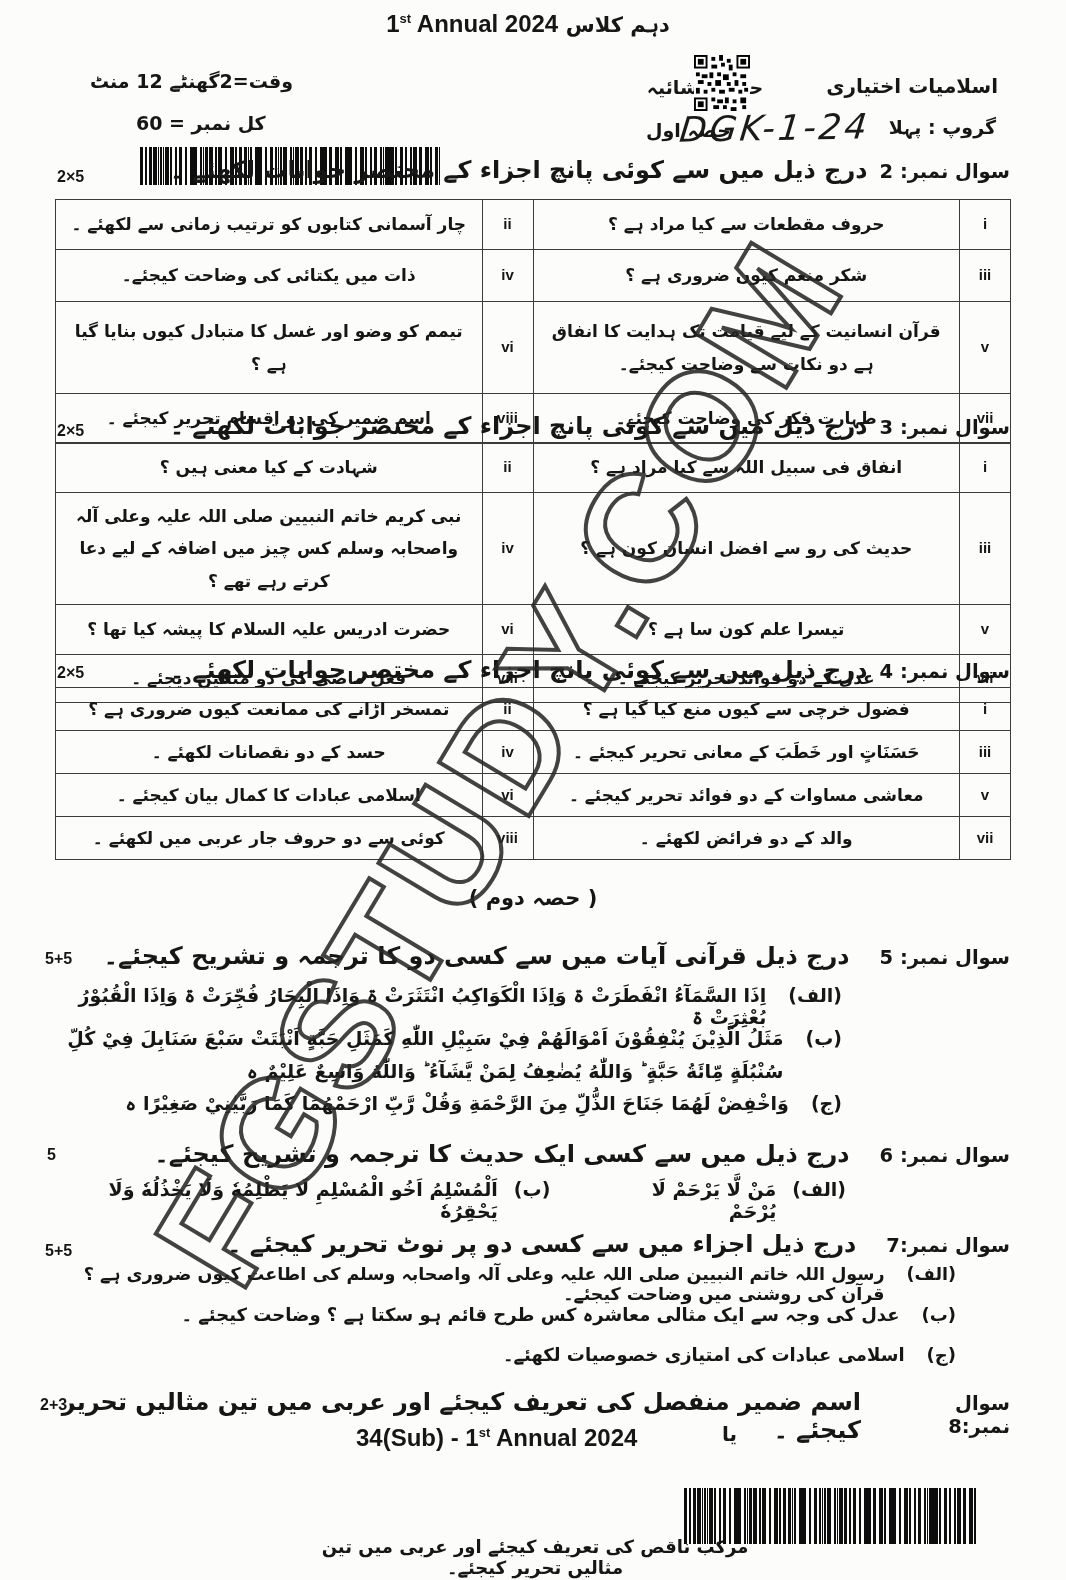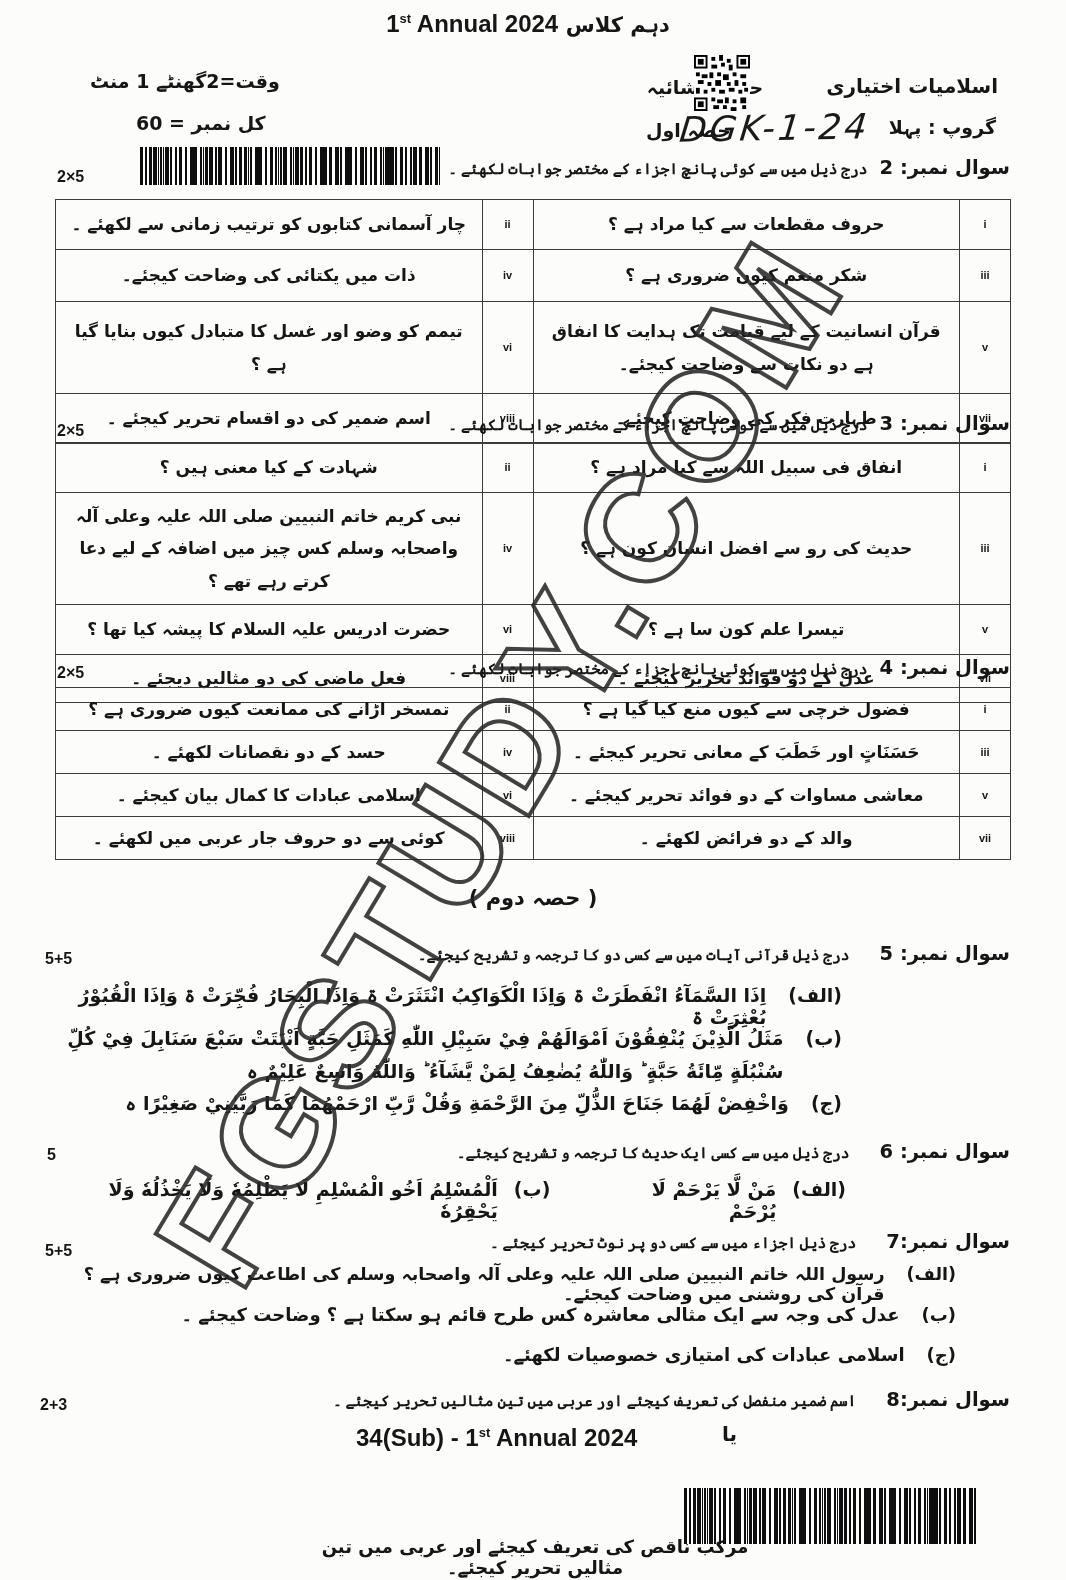--- a/index.html
+++ b/index.html
@@ -36,40 +36,40 @@
       repeating-linear-gradient(90deg,#0d0d0d 0 2px,transparent 2px 5px),
       repeating-linear-gradient(90deg,#0d0d0d 0 1px,transparent 1px 9px),
       repeating-linear-gradient(90deg,#0d0d0d 0 3px,transparent 3px 13px),
       repeating-linear-gradient(90deg,#0d0d0d 0 1px,transparent 1px 23px);
   }
   .barcode-top{top:147px;left:140px;width:300px;height:38px;}
   .barcode-bottom{top:1488px;left:684px;width:292px;height:56px;}
 
   
   .qheader{display:flex;direction:rtl;gap:12px;font-size:19.5px;align-items:baseline;}
-  .qheader .qtext{font-size:15px;font-family:Liberation Serif, serif;}
+  .qheader .qtext{font-size:24px;}
   .marks{font-family:"Liberation Sans",sans-serif;font-weight:bold;font-size:16px;}
   .m2{top:168px;left:57px;}  .m3{top:422px;left:57px;}  .m4{top:664px;left:57px;}
   .m5{top:950px;left:45px;}  .m6{top:1146px;left:47px;} .m7{top:1242px;left:45px;}
   .m8{top:1396px;left:40px;}
   .q2h{top:156px;right:56px;} .q3h{top:412px;right:56px;} .q4h{top:656px;right:56px;}
   .q5h{top:942px;right:56px;gap:30px;} .q6h{top:1140px;right:56px;gap:30px;}
   .q7h{top:1230px;right:56px;gap:30px;} .q8h{top:1388px;right:56px;gap:30px;}
 
   
   table{border-collapse:collapse;table-layout:fixed;}
   .qtable{left:55px;width:956px;}
   .t1{top:199px;} .t2{top:442px;} .t3{top:687px;}
   .qtable td{
     border:1.6px solid #3c3c3c;text-align:center;vertical-align:middle;
     font-size:17px;font-weight:700;direction:rtl;line-height:1.9;padding:2px 8px;
   }
   .qtable td.no{
     width:46px;font-family:"Liberation Sans",sans-serif;direction:ltr;
-    font-size:11px;font-weight:bold;padding:2px;
+    font-size:15px;font-weight:bold;padding:2px;
   }
   .t1 tr:nth-child(1){height:50px;} .t1 tr:nth-child(2){height:52px;}
   .t1 tr:nth-child(3){height:92px;} .t1 tr:nth-child(4){height:50px;}
   .t2 tr:nth-child(1){height:50px;} .t2 tr:nth-child(2){height:112px;}
   .t2 tr:nth-child(3){height:50px;} .t2 tr:nth-child(4){height:48px;}
   .t3 tr{height:43px;}
 
   
   .part-two{top:886px;left:0;width:100%;text-align:center;font-size:21px;}
   .vitem{direction:rtl;display:flex;gap:22px;font-size:19px;align-items:flex-start;}
@@ -103,21 +103,21 @@
 
 <div>
 
   <div class="abs title-row">
     <span class="latin"><span>1</span><sup>st</sup> <span>Annual 2024</span></span>
     <span class="urdu">دہم کلاس</span>
   </div>
 
   <div class="abs urdu subject">اسلامیات اختیاری</div>
   <div class="abs urdu essay-part">حصہ انشائیہ</div>
-  <div class="abs urdu time">وقت=2گھنٹے 1 منٹ</div>
+  <div class="abs urdu time">وقت=2گھنٹے 12 منٹ</div>
   <div class="abs urdu group">گروپ : پہلا</div>
   <div class="abs urdu part-one">حصہ اول</div>
   <div class="abs urdu total-marks">کل نمبر = 60</div>
   <div class="abs handwritten">DGK-1-24</div>
 
   <div class="abs qr">
     <svg width="56" height="60" viewBox="0 0 29 29" xmlns="http://www.w3.org/2000/svg">
       <rect x="0" y="0" width="29" height="29" fill="#fff"></rect>
       <rect x="0" y="0" width="7" height="7" fill="#000"></rect>
         <rect x="1" y="1" width="5" height="5" fill="#fff"></rect>

